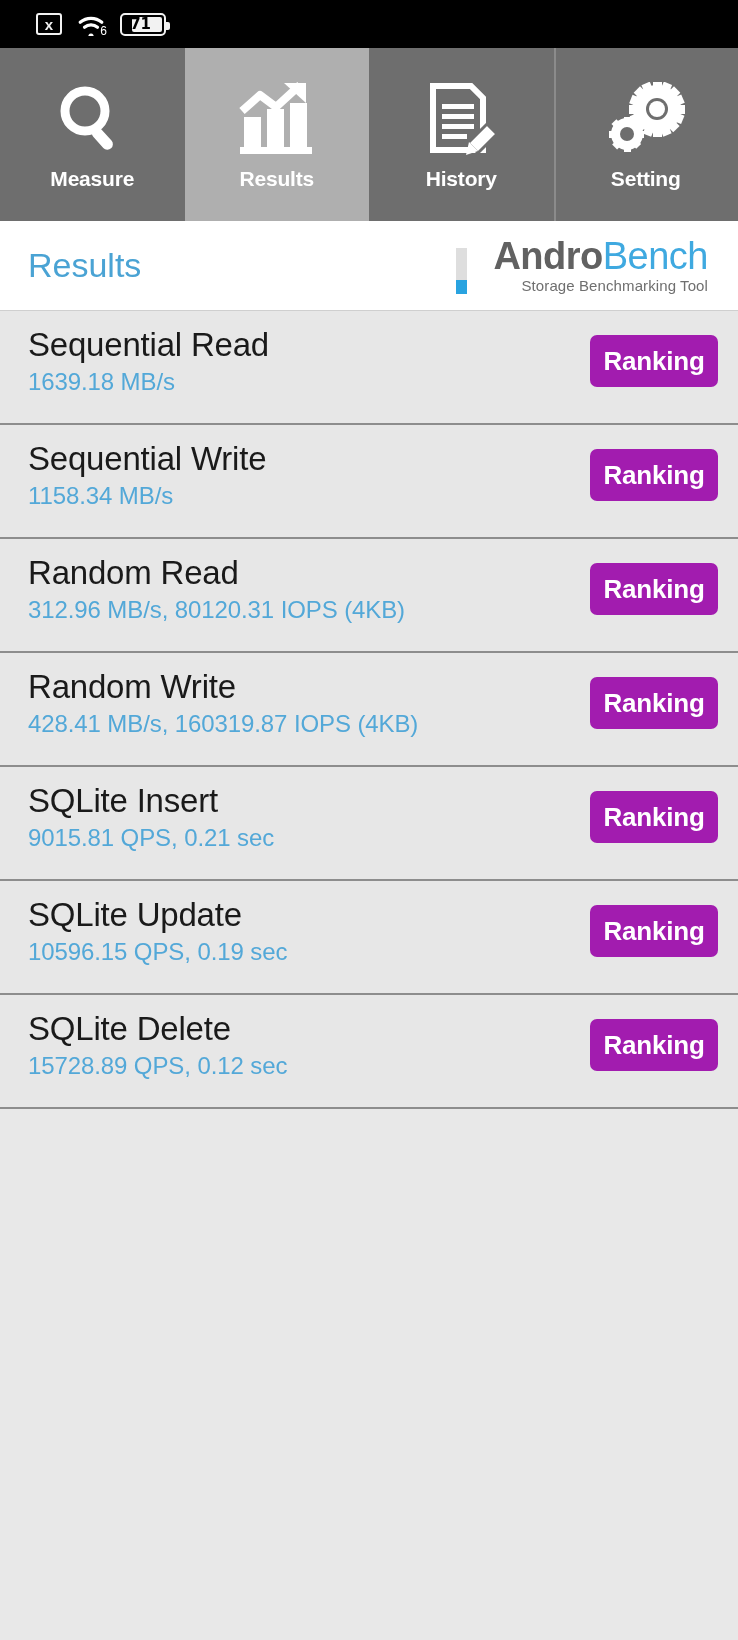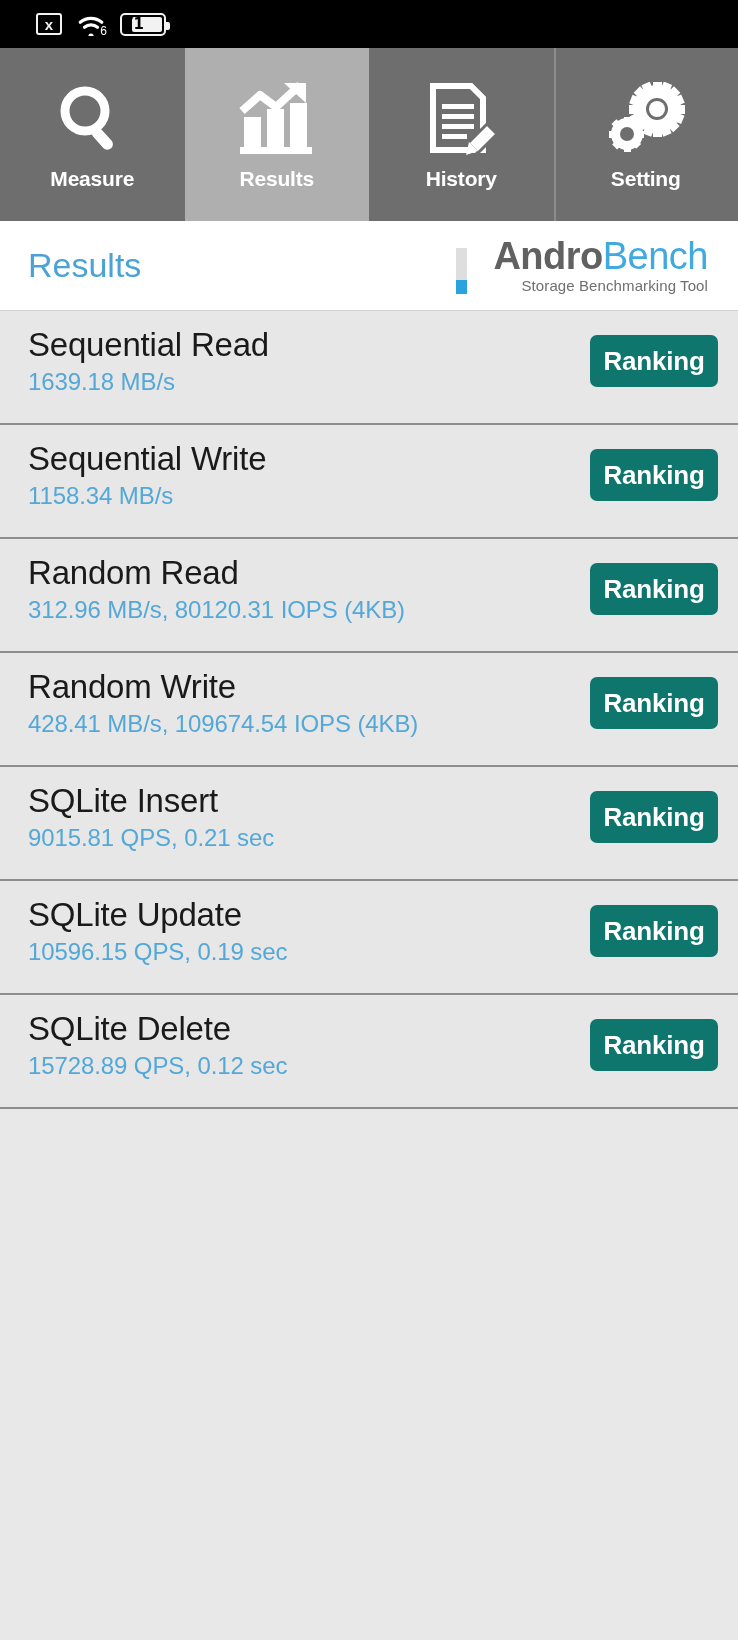--- a/index.html
+++ b/index.html
@@ -47,21 +47,21 @@
   }
   .icon-battery::after {
     content: ""; position: absolute; right: -6px; top: 7px;
     width: 4px; height: 8px; background: #f2f2f2; border-radius: 0 2px 2px 0;
   }
   .batt-fill {
     position: absolute; right: 2px; top: 2px; bottom: 2px; width: 30px;
     background: #f2f2f2; border-radius: 2px;
   }
   .batt-text {
-    position: absolute; right: 20px; top: 50%; transform: translateY(-50%);
+    position: absolute; right: 13px; top: 50%; transform: translateY(-50%);
     color: #000000; font-size: 15px; font-weight: bold; z-index: 2;
     font-family: "DejaVu Sans", sans-serif;
   }
 
   
   .tabbar { display: flex; height: 173px; background: #6e6e6e; }
   .tab {
     flex: 1 1 0; position: relative;
     display: flex; flex-direction: column; align-items: center; justify-content: center;
     background: #6e6e6e; gap: 6px;
@@ -100,21 +100,21 @@
   .row {
     position: relative; height: 114px;
     display: flex; align-items: center; justify-content: space-between;
     padding: 0 20px 12px 28px;
     border-bottom: 2px solid #8d8d8d;
   }
   .row-texts { display: flex; flex-direction: column; justify-content: center; gap: 4px; }
   .row-title { color: #1a1a1a; font-size: 33px; letter-spacing: -0.2px; line-height: 38px; }
   .row-value { color: #53a8d8; font-size: 24px; letter-spacing: -0.1px; line-height: 28px; }
   .ranking-btn {
-    background: #0f766e; color: #ffffff;
+    background: #a21caf; color: #ffffff;
     font-size: 26px; font-weight: bold;
     border: none; border-radius: 7px;
     width: 128px; height: 52px;
     display: flex; align-items: center; justify-content: center;
     cursor: pointer; letter-spacing: -0.2px;
   }
   .spacer { background: #e7e7e7; flex: 1; }
 </style>
 </head>
 <body>
@@ -253,21 +253,21 @@
       <div class="row-texts">
         <span class="row-title">Random Read</span>
         <span class="row-value">312.96 MB/s, 80120.31 IOPS (4KB)</span>
       </div>
       <button class="ranking-btn">Ranking</button>
     </div>
 
     <div class="row">
       <div class="row-texts">
         <span class="row-title">Random Write</span>
-        <span class="row-value">428.41 MB/s, 109674.54 IOPS (4KB)</span>
+        <span class="row-value">428.41 MB/s, 160319.87 IOPS (4KB)</span>
       </div>
       <button class="ranking-btn">Ranking</button>
     </div>
 
     <div class="row">
       <div class="row-texts">
         <span class="row-title">SQLite Insert</span>
         <span class="row-value">9015.81 QPS, 0.21 sec</span>
       </div>
       <button class="ranking-btn">Ranking</button>

